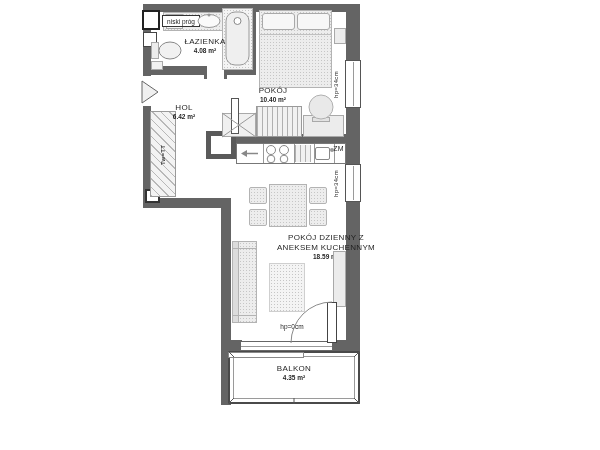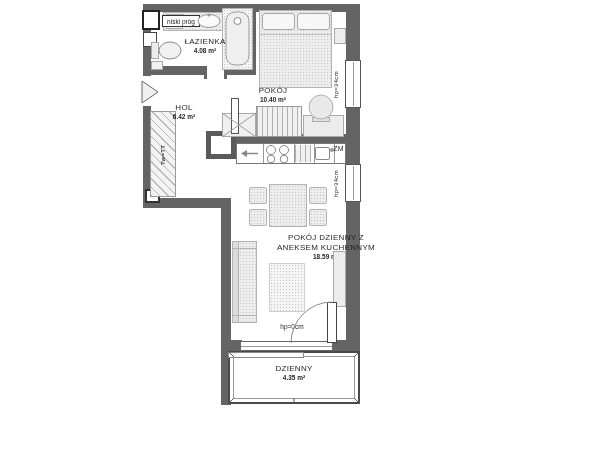--- a/index.html
+++ b/index.html
@@ -127,21 +127,21 @@
   <div class="whitebox" style="left:240px;top:341px;width:93px;height:10px;border:1px solid #666;">
     <div class="abs" style="left:0;top:4px;width:100%;height:1px;background:#999;"></div>
   </div>
   <div class="whitebox" style="left:327px;top:302px;width:10px;height:41px;border:1px solid #444;"></div>
 
   <div class="whitebox" style="left:228px;top:351px;width:132px;height:53px;border:2px solid #4a4a4a;">
     <div class="abs" style="left:3px;top:3px;right:3px;bottom:3px;border:1px solid #9a9a9a;"></div>
   </div>
   <div class="whitebox" style="left:228px;top:352px;width:76px;height:6px;border:1px solid #888;"></div>
   <div class="label" style="left:244px;top:364px;width:100px;">
-    <div class="rname">DZIENNY</div>
+    <div class="rname">BALKON</div>
     <div class="rarea">4.35 m²</div>
   </div>
 
   <svg width="600" height="450" viewBox="0 0 600 450">
 
     <polygon points="142,81 142,103 158,92" fill="#f0f0f0" stroke="#666" stroke-width="1"></polygon>
 
     <rect x="226" y="12" width="23" height="53" rx="9" fill="#efefef" stroke="#999"></rect>
     <circle cx="237.5" cy="21" r="3.5" fill="#fff" stroke="#888"></circle>
 

